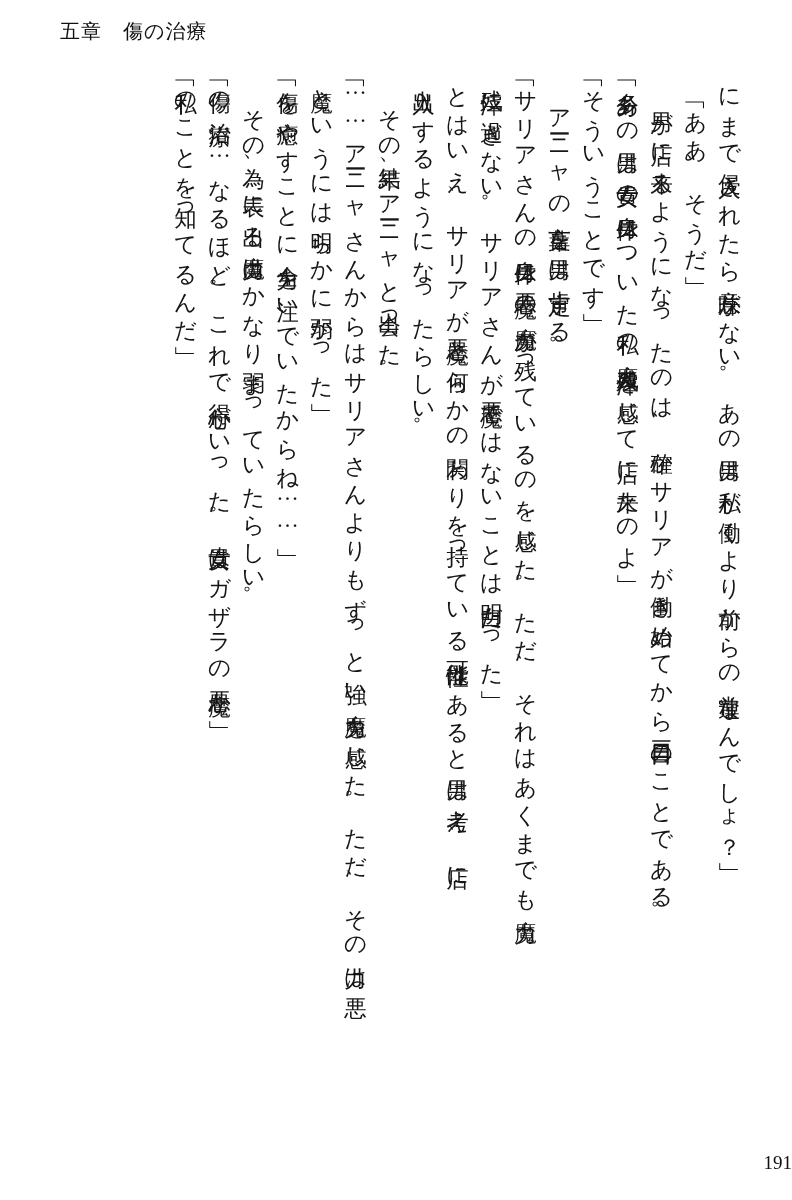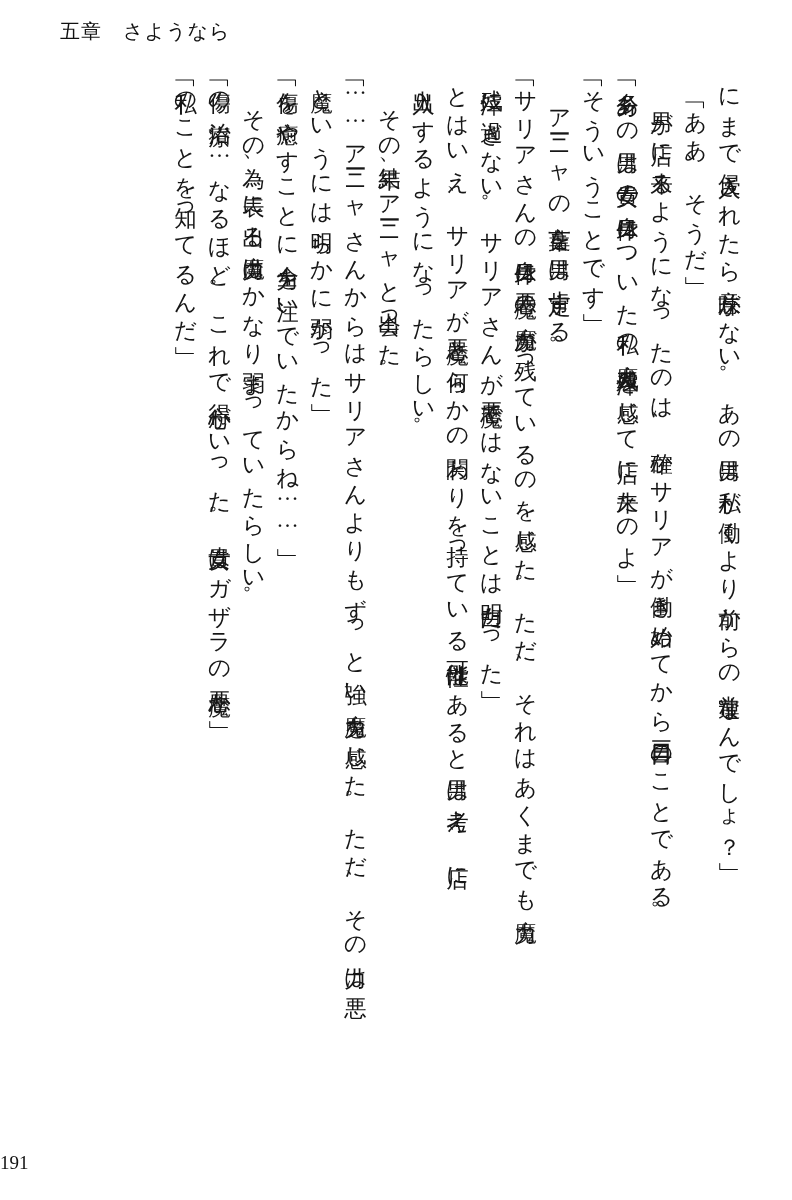--- a/index.html
+++ b/index.html
@@ -56,32 +56,32 @@
     font-family: "Liberation Serif", "DejaVu Serif", serif;
     color: #161616;
   }
   
   .vline.indent1 { padding-top: 22px; }
   .page-number {
     position: absolute;
     bottom: 26px;
     left: 0;
     right: 0;
-    text-align: left;
+    text-align: right;
     font-size: 19px;
     color: #111;
     font-family: "Liberation Serif", "DejaVu Serif", serif;
   }
 </style>
 </head>
 <body>
 
 <div class="page">
 
-  <div class="runhead">五章　さようなら</div>
+  <div class="runhead">五章　傷の治療</div>
 
   <div class="body-area">
     <div class="vline">にまで侵入されたら意味がない。あの男は私が働くより前からの常連なんでしょ？」</div>
     <div class="vline indent1">「ああ、そうだ」</div>
     <div class="vline indent1">男が店に来るようになったのは、確かサリアが働き始めてから三日目のことである。</div>
     <div class="vline">「多分あの男は貴女の身体についた私の魔力残滓を感じて店に来たのよ」</div>
     <div class="vline">「そういうことです」</div>
     <div class="vline indent1">アーニャの言葉を男は肯定する。</div>
     <div class="vline">「サリアさんの身体に悪魔の魔力が残っているのを感じた。ただ、それはあくまでも魔力</div>
     <div class="vline">残滓に過ぎない。サリアさんが悪魔ではないことは明白だった」</div>

